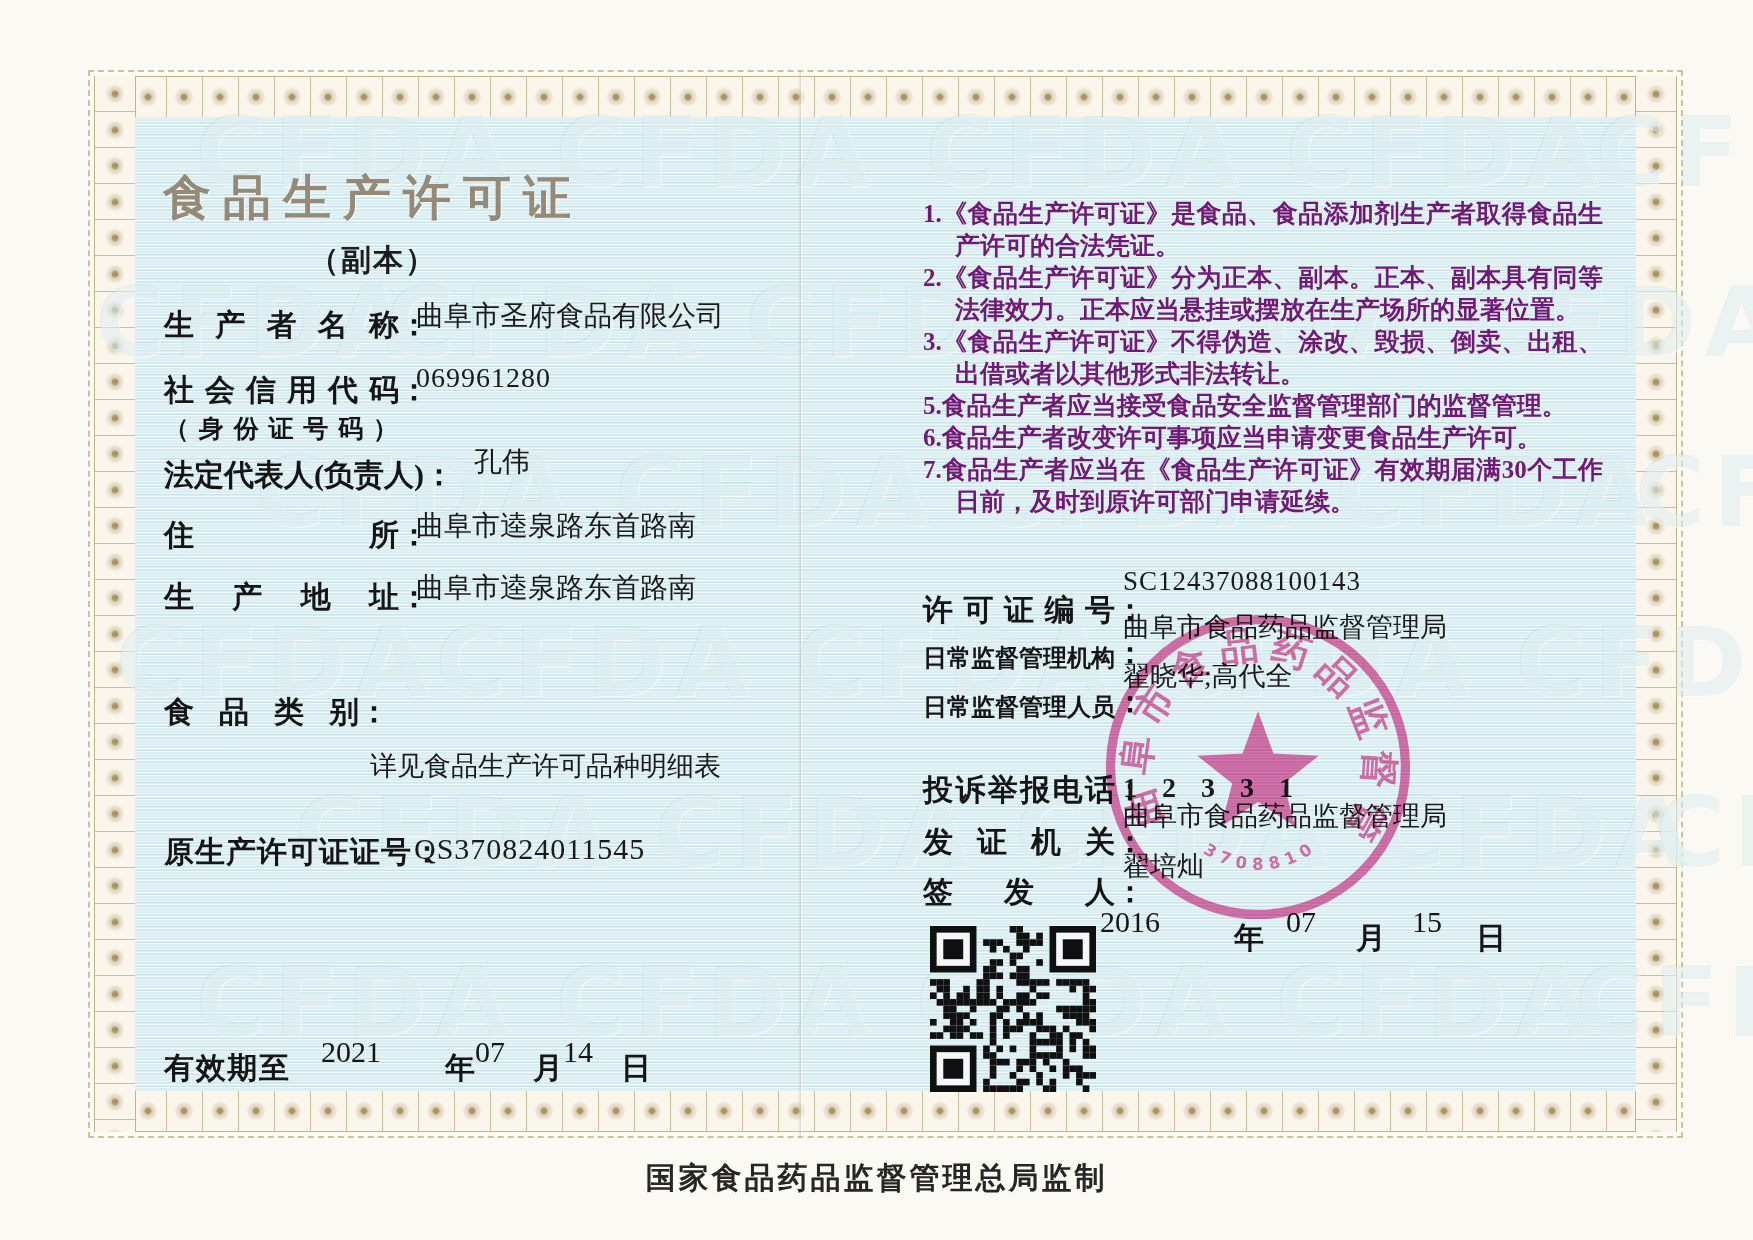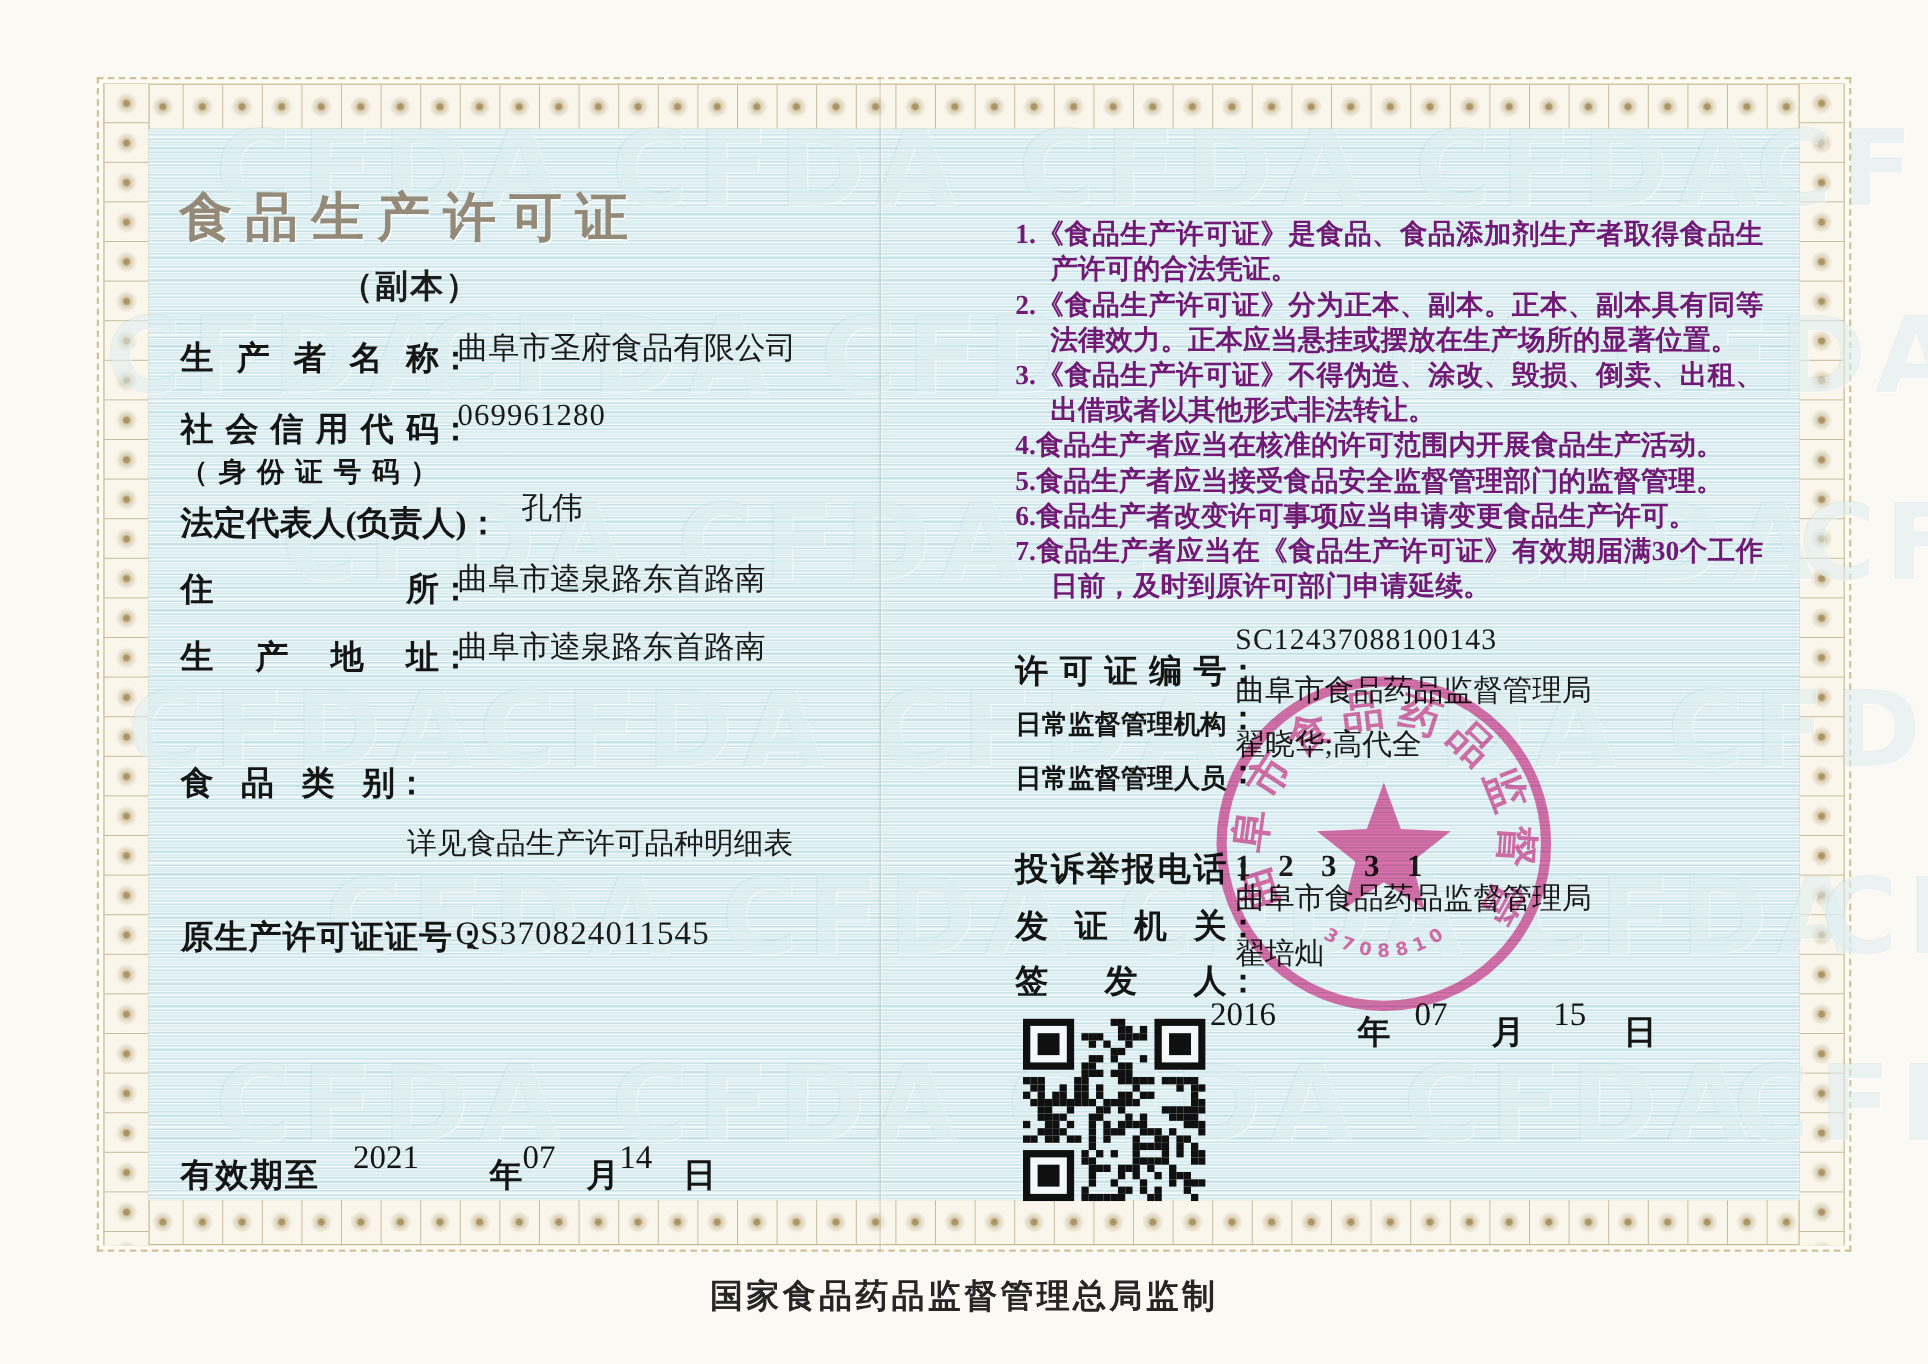--- a/index.html
+++ b/index.html
@@ -175,21 +175,20 @@
     <span class="unit" style="margin-left:60px">年</span><span class="sup">07</span>
     <span class="unit" style="margin-left:24px">月</span><span class="sup">14</span>
     <span class="unit" style="margin-left:24px">日</span>
   </div>
 
 
   <div class="abs notes">
     <p>1.《食品生产许可证》是食品、食品添加剂生产者取得食品生产许可的合法凭证。</p>
     <p>2.《食品生产许可证》分为正本、副本。正本、副本具有同等法律效力。正本应当悬挂或摆放在生产场所的显著位置。</p>
     <p>3.《食品生产许可证》不得伪造、涂改、毁损、倒卖、出租、出借或者以其他形式非法转让。</p>
-    <p>4.食品生产者应当在核准的许可范围内开展食品生产活动。</p>
     <p>5.食品生产者应当接受食品安全监督管理部门的监督管理。</p>
     <p>6.食品生产者改变许可事项应当申请变更食品生产许可。</p>
     <p>7.食品生产者应当在《食品生产许可证》有效期届满30个工作日前，及时到原许可部门申请延续。</p>
   </div>
 
   <div class="rrow" style="top:520px">
     <span class="flabel w192">许可证编号</span><span class="colon">：</span>
     <span class="rval mono-num">SC12437088100143</span>
   </div>
 

